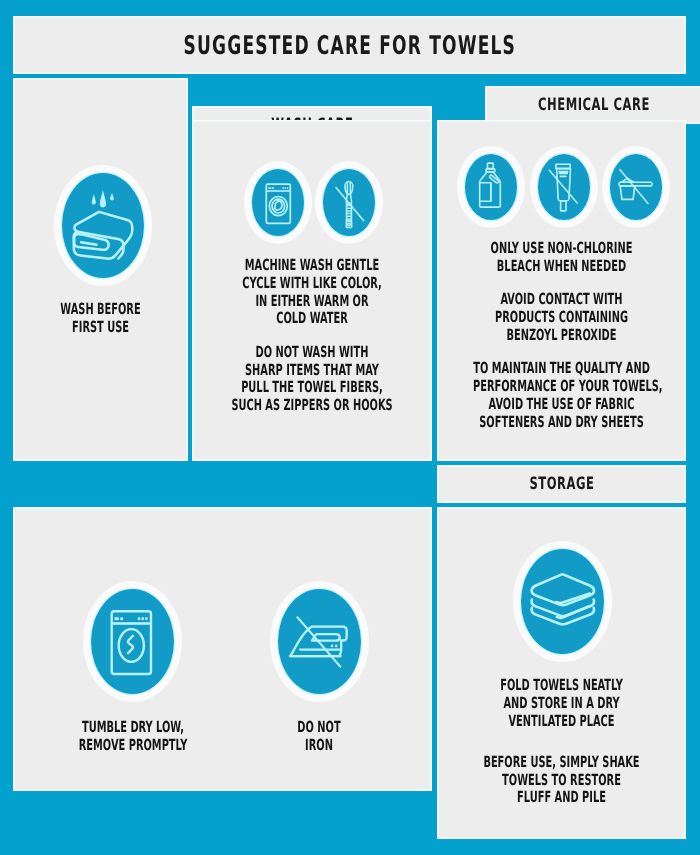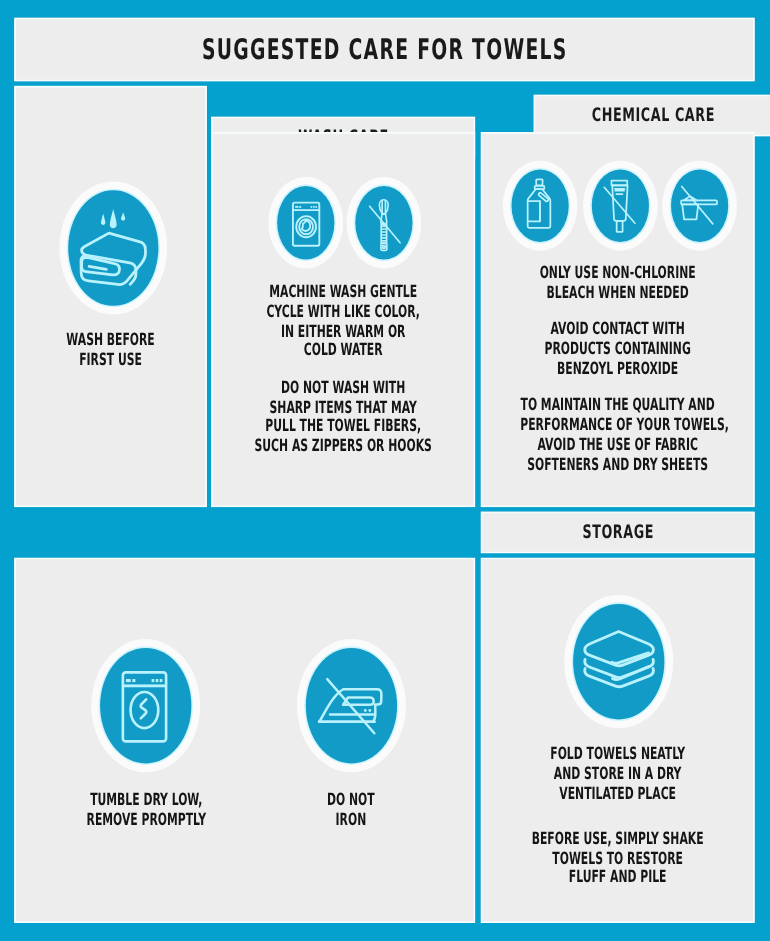--- a/index.html
+++ b/index.html
@@ -210,21 +210,21 @@
         <span>AVOID THE USE OF FABRIC</span><br>
         <span>SOFTENERS AND DRY SHEETS</span>
       </p>
     </div>
   </div>
 
   <div class="panel cap" style="left:437px;top:465px;width:249px;height:38px;">
     <span class="capt">STORAGE</span>
   </div>
 
-  <div class="panel" style="left:13px;top:507px;width:419px;height:332px;">
+  <div class="panel" style="left:13px;top:507px;width:419px;height:284px;">
 
     <div class="badge" style="left:78px;top:82px;width:83px;height:105px;">
       <svg viewBox="0 0 83 105" width="83" height="105">
         <g fill="none" stroke="#b9f2fd" stroke-width="2.4" stroke-linejoin="round" stroke-linecap="round">
           <rect x="20.7" y="22.2" width="39.3" height="62.8" rx="2.6"></rect>
           <ellipse cx="40.3" cy="56.5" rx="12.6" ry="16.4"></ellipse>
           <path d="M41.9 46.8c-1.6 1.7-3 3.1-4.1 4.2-1.3 1.3-1.2 2.5.3 3.5l2.7 1.9c1.5 1.1 1.6 2.2.3 3.5
                    -1.1 1.1-2.4 2.5-4.1 4.2"></path>
         </g>
         <g fill="#b9f2fd">

